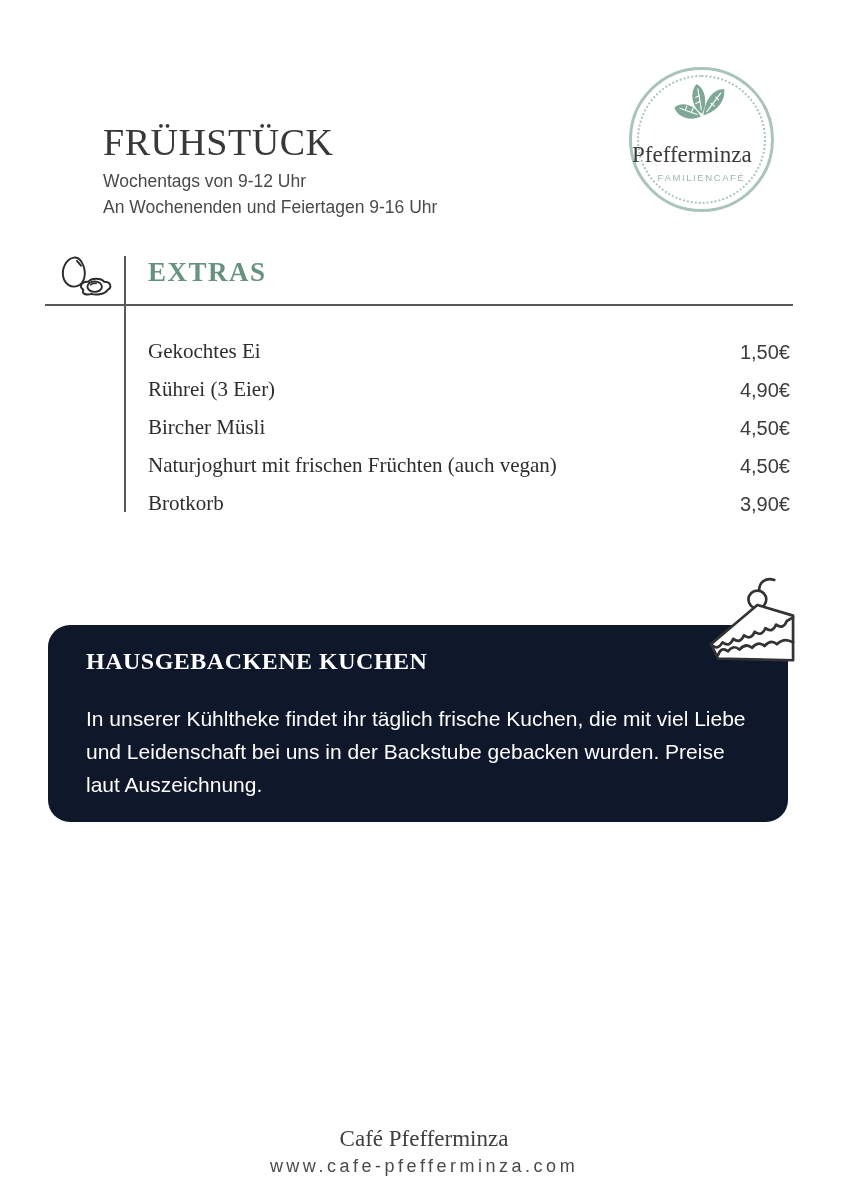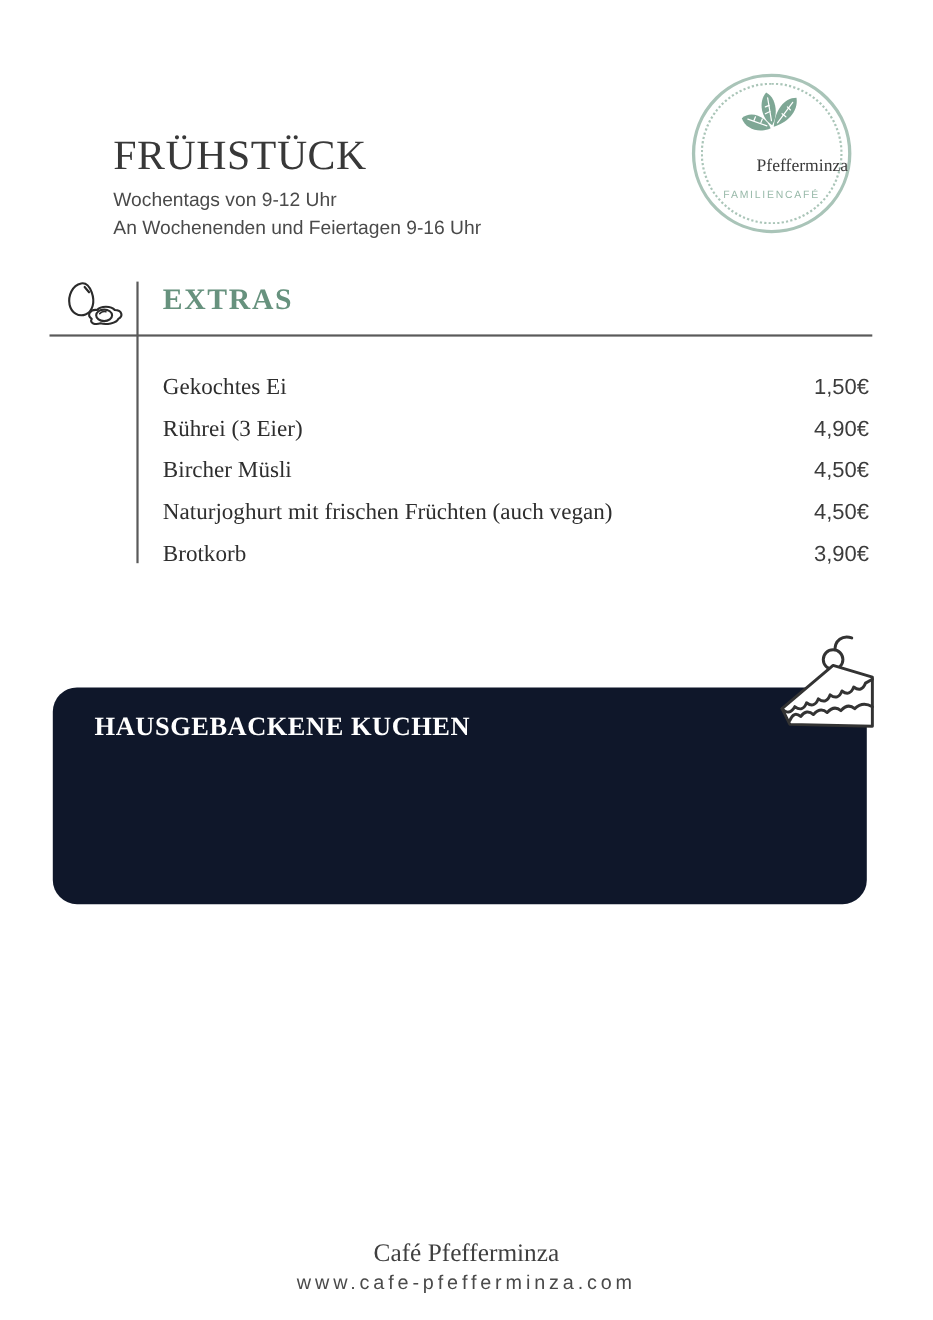--- a/index.html
+++ b/index.html
@@ -49,22 +49,22 @@
   }
   .logo-leaves {
     position: absolute;
     left: 50%; top: 12px;
     transform: translateX(-50%);
     width: 62px; height: 58px;
   }
   .logo-name {
     position: absolute;
     left: 0; right: 0; top: 72px;
-    text-align: right;
-    font-size: 16px;
+    text-align: left;
+    font-size: 23px;
     color: #3a3a3a;
   }
   .logo-tagline {
     position: absolute;
     left: 0; right: 0; top: 102px;
     text-align: center;
     font-family: "Liberation Sans", sans-serif;
     font-size: 9.5px;
     letter-spacing: 1.6px;
     color: #98b9a9;
@@ -228,20 +228,21 @@
       <span class="menu-item-price">4,50€</span>
     </div>
     <div class="menu-row">
       <span class="menu-item-name">Brotkorb</span>
       <span class="menu-item-price">3,90€</span>
     </div>
   </div>
 
   <div class="kuchen-box">
     <h3 class="kuchen-heading">HAUSGEBACKENE KUCHEN</h3>
+    <p class="kuchen-body">In unserer Kühltheke findet ihr täglich frische Kuchen, die mit viel Liebe und Leidenschaft bei uns in der Backstube gebacken wurden. Preise laut Auszeichnung.</p>
   </div>
   <svg class="cake-icon" viewBox="0 0 100 112">
     <g stroke="#333333" stroke-width="3" stroke-linecap="round" stroke-linejoin="round">
       <path d="M58,24 C57,12 66,7 75,10" fill="none"></path>
       <circle cx="56" cy="32" r="10" fill="#ffffff"></circle>
       <path d="M4,82 L56,38 L96,50 L96,100 L12,98 Z" fill="#ffffff"></path>
       <path d="M4,82 Q11,90 17,80 Q25,86 29,76 Q37,82 41,72 Q49,78 53,68 Q61,74 65,64 Q73,70 77,60 Q85,66 89,56 L96,52" fill="none"></path>
       <path d="M12,94 Q16,84 23,90 Q29,82 36,88 Q43,80 50,86 Q57,78 64,84 Q71,76 78,82 Q86,74 96,80" fill="none"></path>
     </g>
   </svg>

